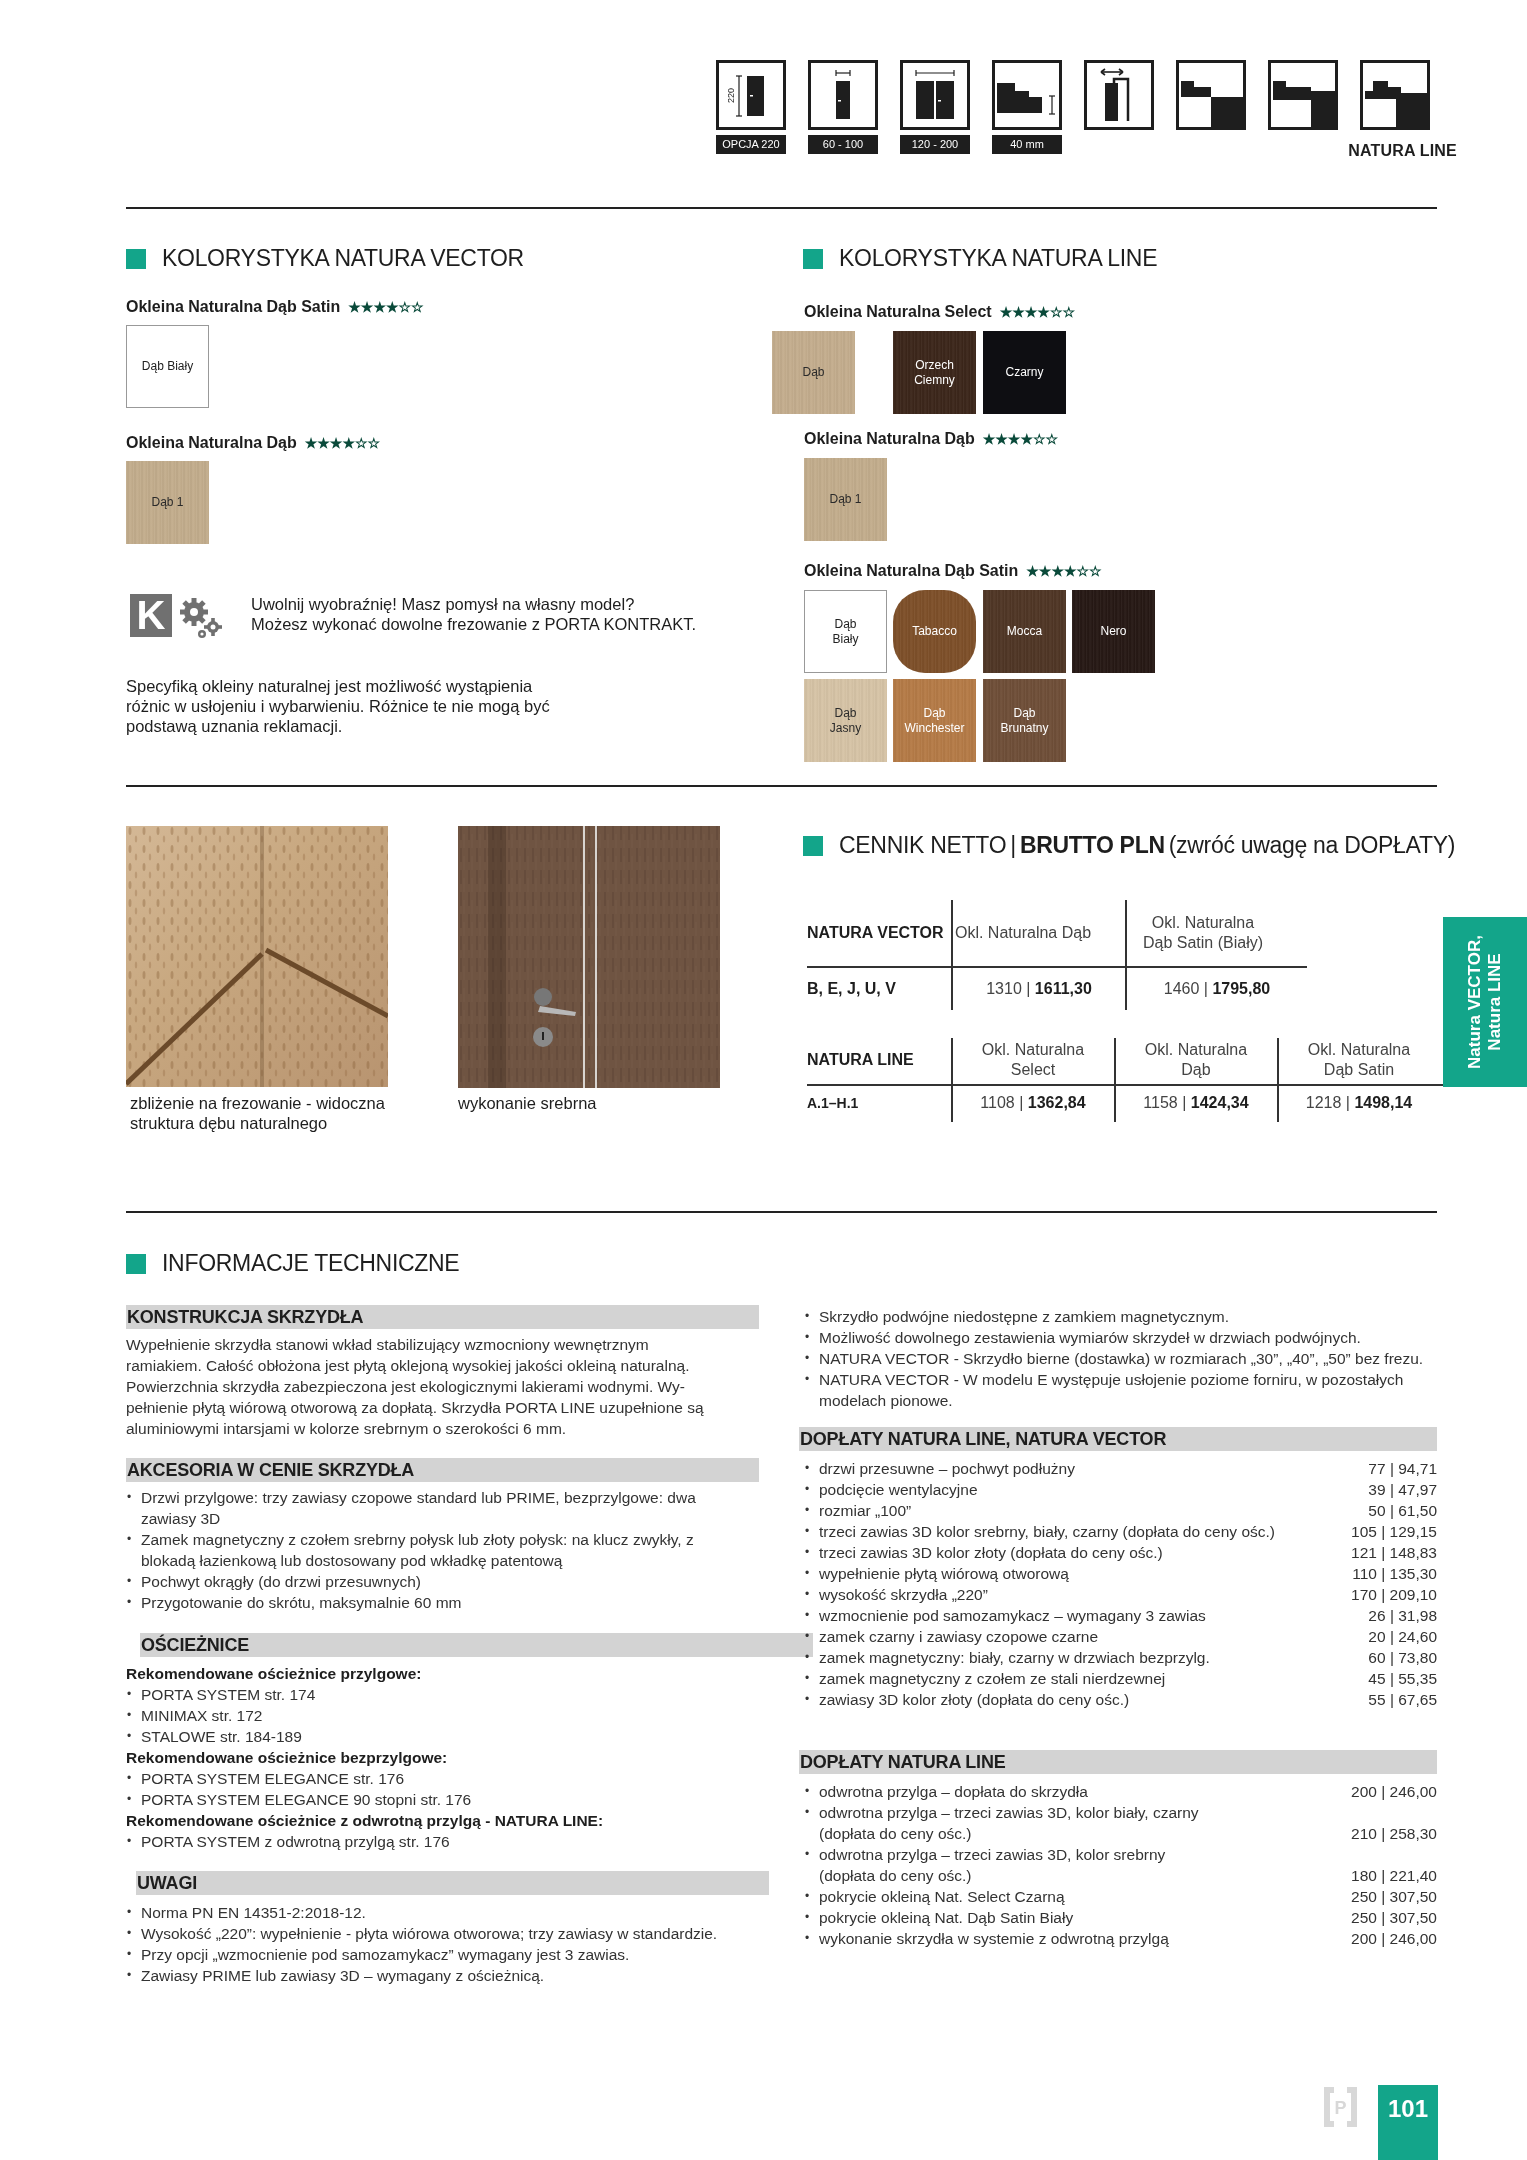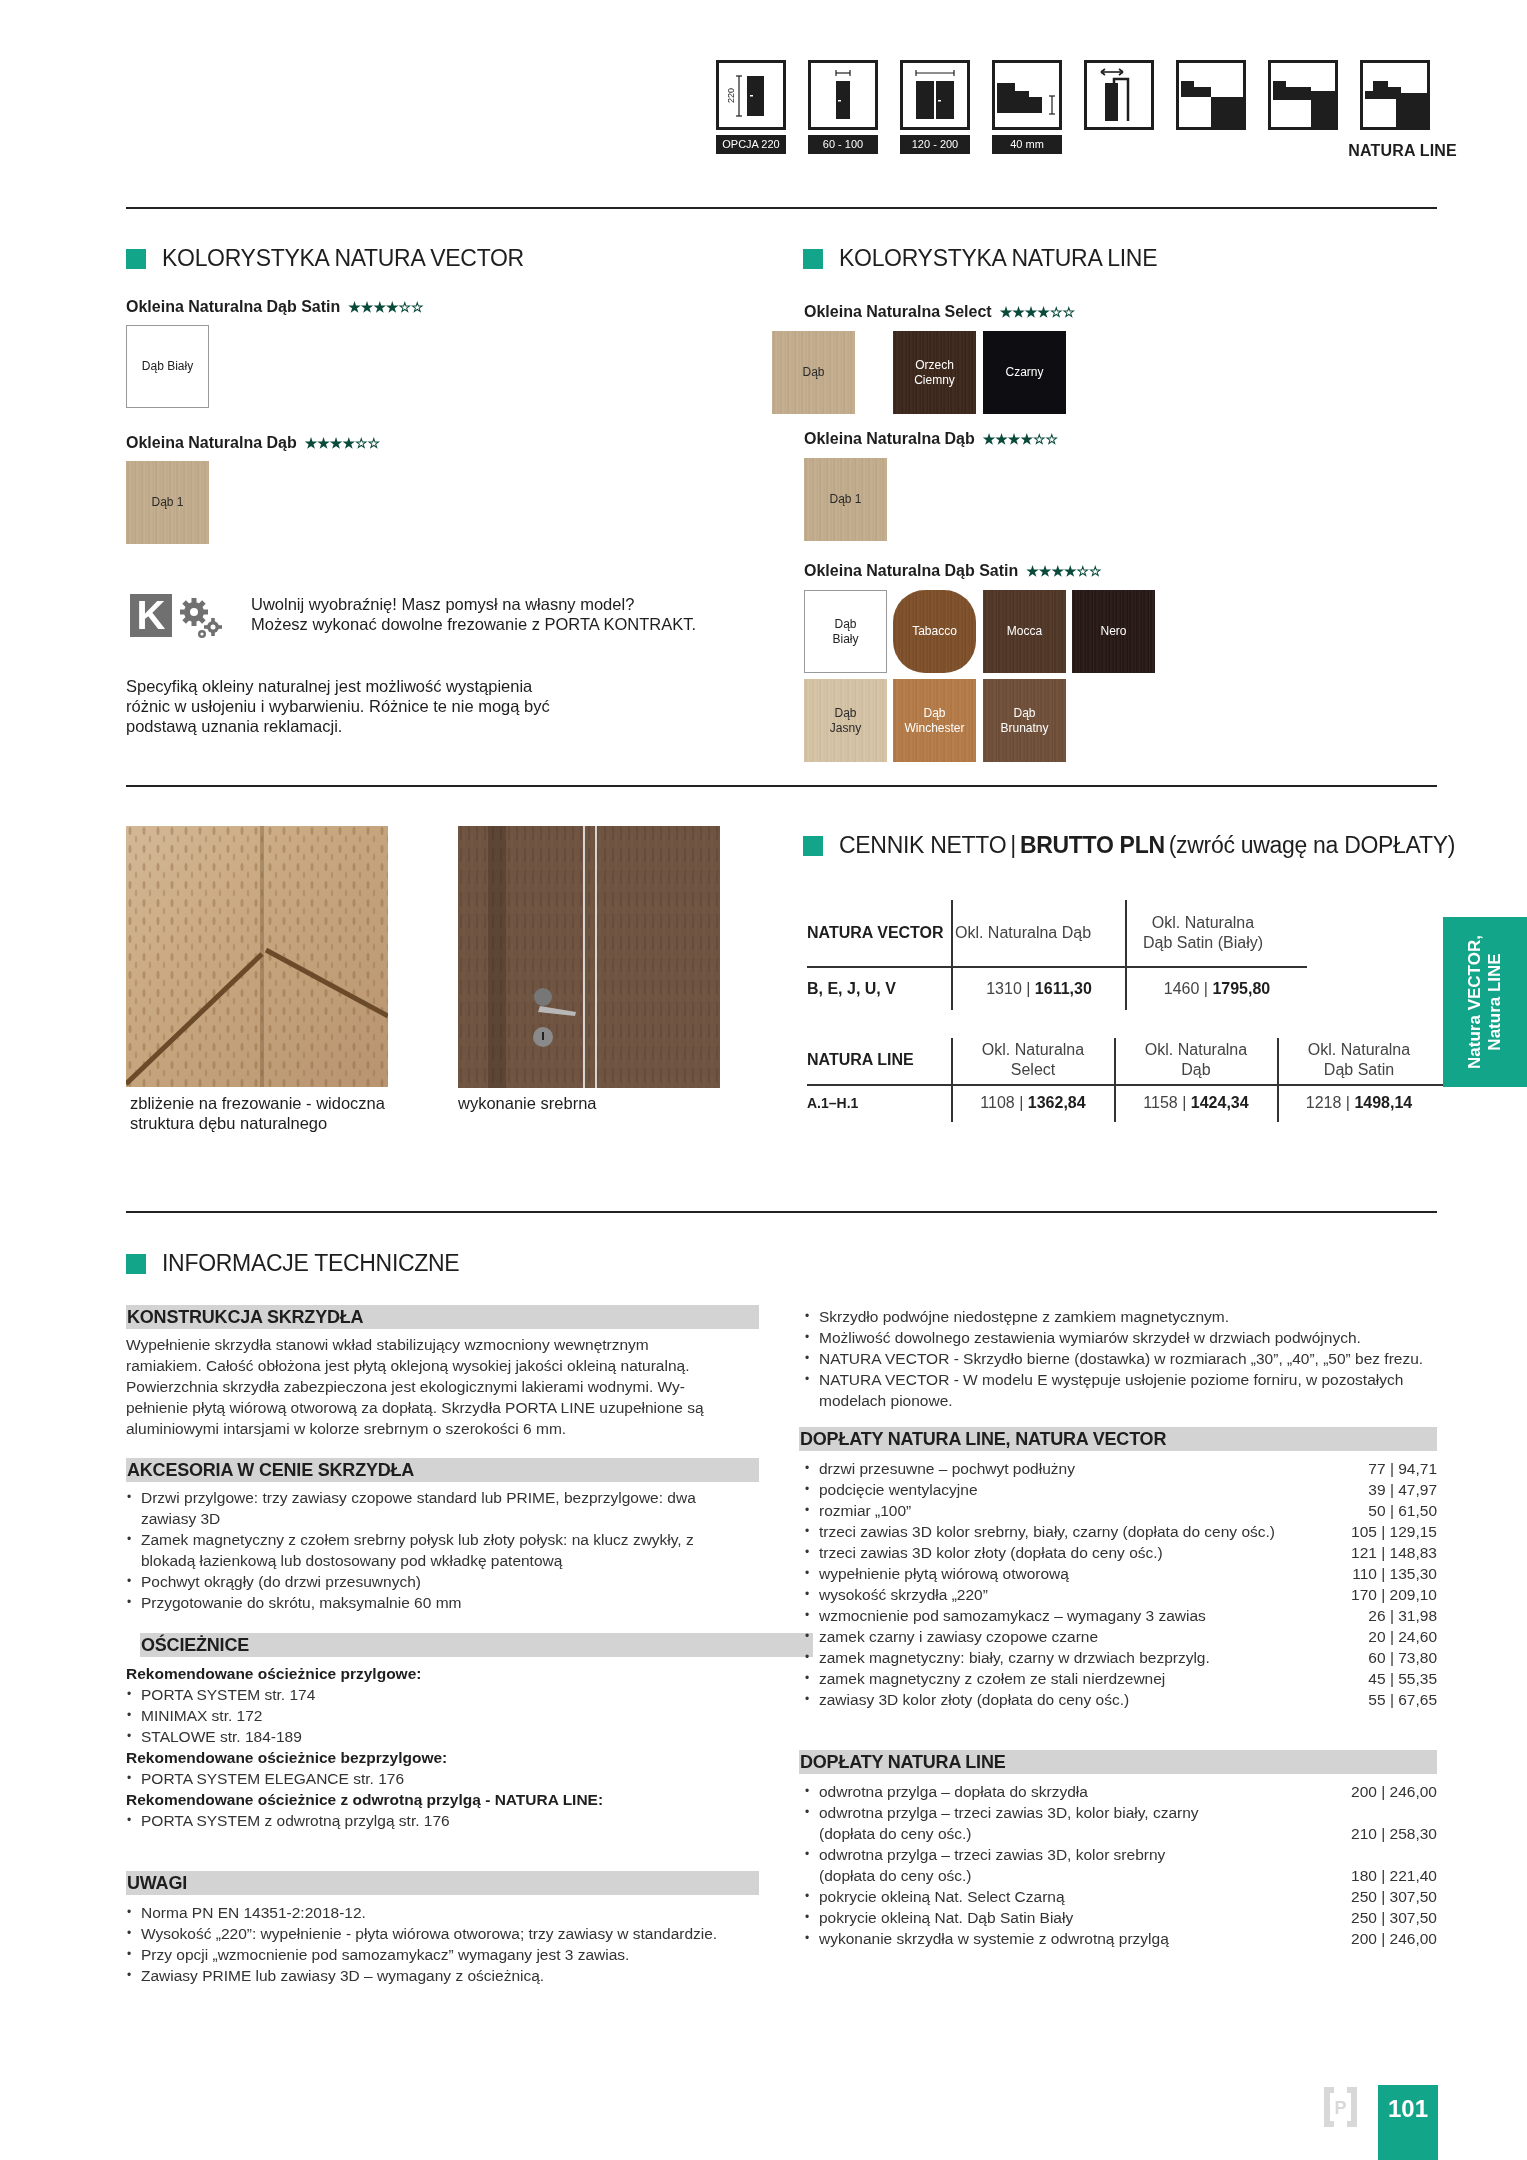--- a/index.html
+++ b/index.html
@@ -376,25 +376,26 @@
 </ul>
 
 <div class="bar" style="left:126px; top:1633px; width:673px;margin-left:14px;">OŚCIEŻNICE</div>
 <ul class="blist" style="left:126px; top:1663px; width:633px;">
   <li class="sub">Rekomendowane ościeżnice przylgowe:</li>
   <li>PORTA SYSTEM str. 174</li>
   <li>MINIMAX str. 172</li>
   <li>STALOWE str. 184-189</li>
   <li class="sub">Rekomendowane ościeżnice bezprzylgowe:</li>
   <li>PORTA SYSTEM ELEGANCE str. 176</li>
+  <li>PORTA SYSTEM ELEGANCE 90 stopni  str. 176</li>
   <li class="sub">Rekomendowane ościeżnice z odwrotną przylgą - NATURA LINE:</li>
   <li>PORTA SYSTEM z odwrotną przylgą str. 176</li>
 </ul>
 
-<div class="bar" style="left:126px; top:1871px; width:633px;">UWAGI</div>
+<div class="bar" style="left:136px; top:1871px; width:633px;">UWAGI</div>
 <ul class="blist" style="left:126px; top:1902px; width:640px;">
   <li>Norma PN EN 14351-2:2018-12.</li>
   <li>Wysokość „220”: wypełnienie - płyta wiórowa otworowa; trzy zawiasy w standardzie.</li>
   <li>Przy opcji „wzmocnienie pod samozamykacz” wymagany jest 3 zawias.</li>
   <li>Zawiasy PRIME lub zawiasy 3D – wymagany z ościeżnicą.</li>
 </ul>
 
 <ul class="blist" style="left:804px; top:1306px; width:640px;">
   <li>Skrzydło podwójne niedostępne z zamkiem magnetycznym.</li>
   <li>Możliwość dowolnego zestawienia wymiarów skrzydeł w drzwiach podwójnych.</li>

